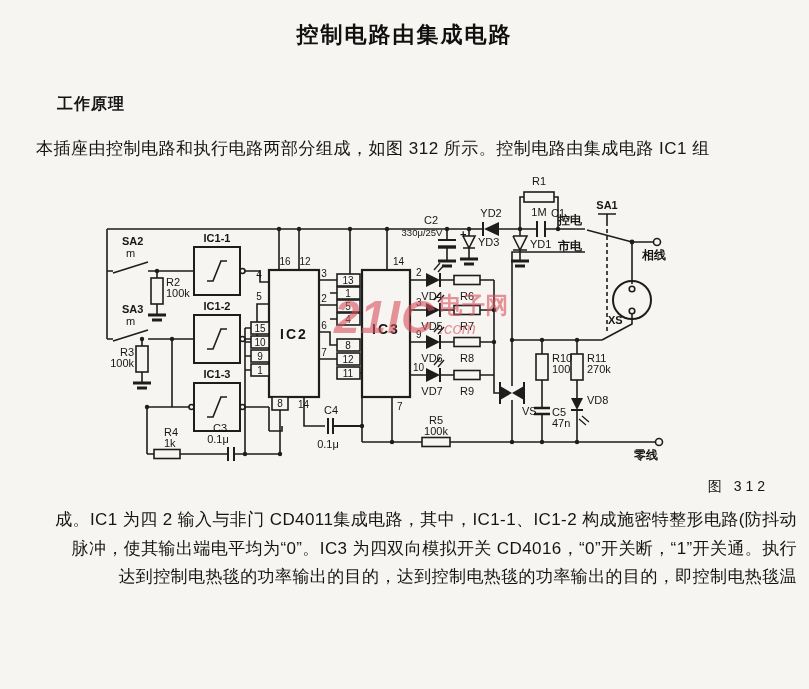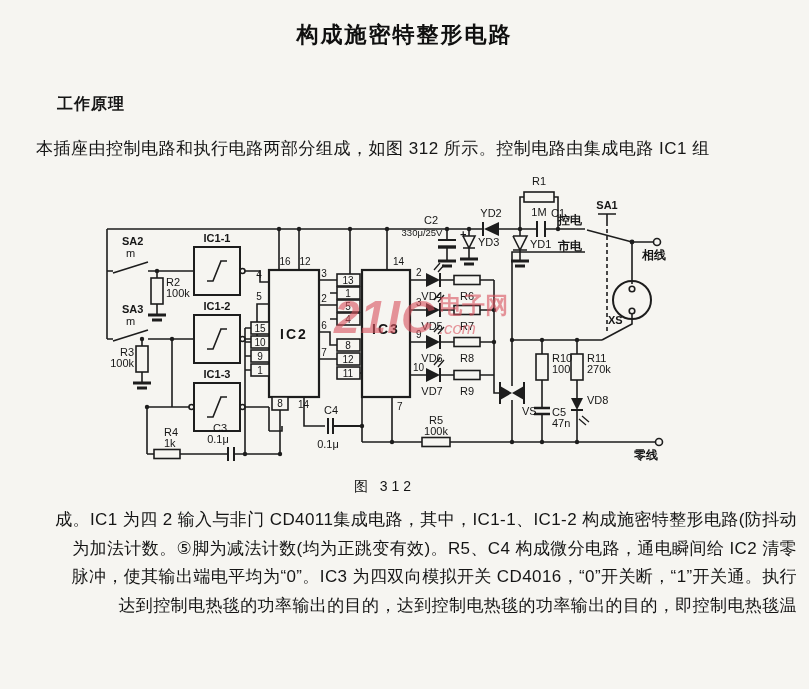--- a/index.html
+++ b/index.html
@@ -25,36 +25,36 @@
   .diagram svg{display:block;}
   .watermark{
     position:absolute;left:292px;top:130px;display:flex;align-items:flex-start;
     opacity:.6;pointer-events:none;line-height:1;
   }
   .wm-big{font-size:46px;font-weight:800;font-style:italic;letter-spacing:1px;}
   .wm-col{margin-left:4px;margin-top:0;}
   .wm-cn{font-size:23px;font-weight:700;}
   .wm-com{font-size:17px;font-style:italic;margin-top:3px;}
   .figure-caption{
-    text-align:center;margin:2px 40px 0 0;font-size:14px;letter-spacing:4px;color:#141414;
+    text-align:right;margin:2px 40px 0 0;font-size:14px;letter-spacing:4px;color:#141414;
   }
   .body-text{
     margin:10px 12px 0 16px;font-size:17px;line-height:28.6px;letter-spacing:.4px;
   }
   .body-text div{white-space:nowrap;text-align:right;}
   text{fill:#161616;}
   .lbl{font-size:11px;}
   .pin{font-size:10px;}
   .cnl{font-size:12px;font-weight:700;}
   .icl{font-size:14px;font-weight:700;letter-spacing:2px;}
 </style>
 </head>
 <body>
 
-<h1 class="page-title">构成施密特整形电路</h1>
+<h1 class="page-title">控制电路由集成电路</h1>
 <div class="section-heading">工作原理</div>
 <div class="intro-line">本插座由控制电路和执行电路两部分组成，如图 312 所示。控制电路由集成电路 IC1 组</div>
 
 <div class="diagram">
 <svg width="760" height="312" viewBox="0 0 760 312">
   <g stroke="#1d1d1d" stroke-width="1.6" fill="none">
 
     <path d="M65,65 H441 M457,65 H495 M503,65 H543"></path>
     <path d="M65,65 V175"></path>
 
@@ -324,16 +324,15 @@
       <div class="wm-cn" style="color: rgb(217, 82, 94);">电子网</div>
       <div class="wm-com" style="color: rgb(217, 82, 94);">.com</div>
     </span>
   </div>
 </div>
 
 <div class="figure-caption">图 312</div>
 
 <div class="body-text">
   <div>成。IC1 为四 2 输入与非门 CD4011集成电路，其中，IC1-1、IC1-2 构成施密特整形电路(防抖动</div>
-  <div>为加法计数。⑤脚为减法计数(均为正跳变有效)。R5、C4 构成微分电路，通电瞬间给 IC2 清零</div>
   <div>脉冲，使其输出端电平均为“0”。IC3 为四双向模拟开关 CD4016，“0”开关断，“1”开关通。执行</div>
   <div>达到控制电热毯的功率输出的目的，达到控制电热毯的功率输出的目的，即控制电热毯温</div>
 </div>
 
 </body></html>

